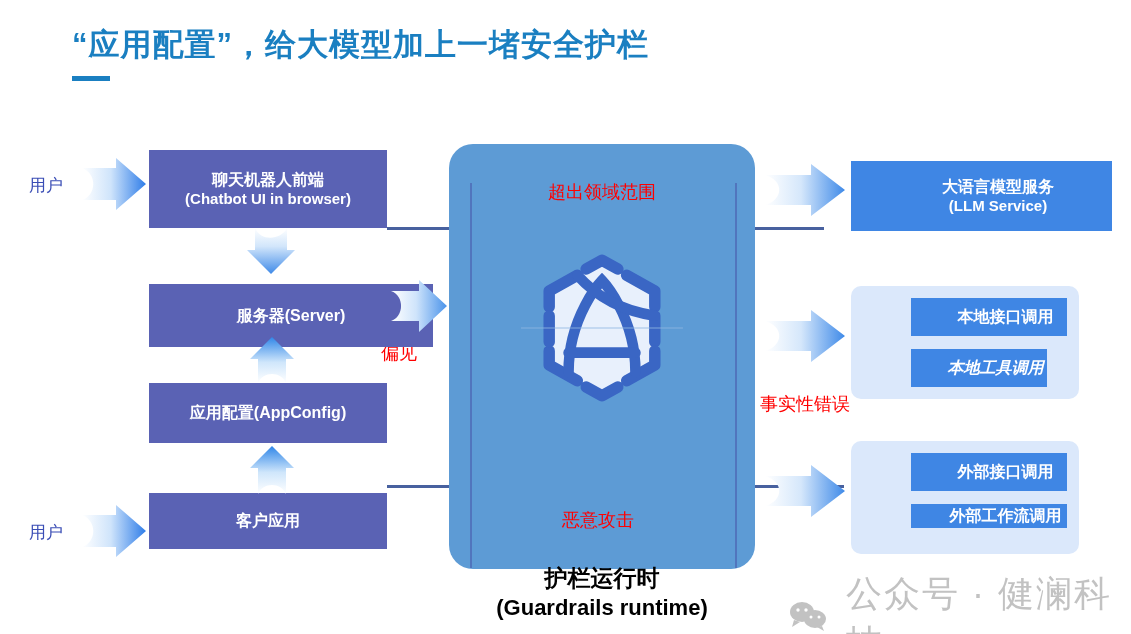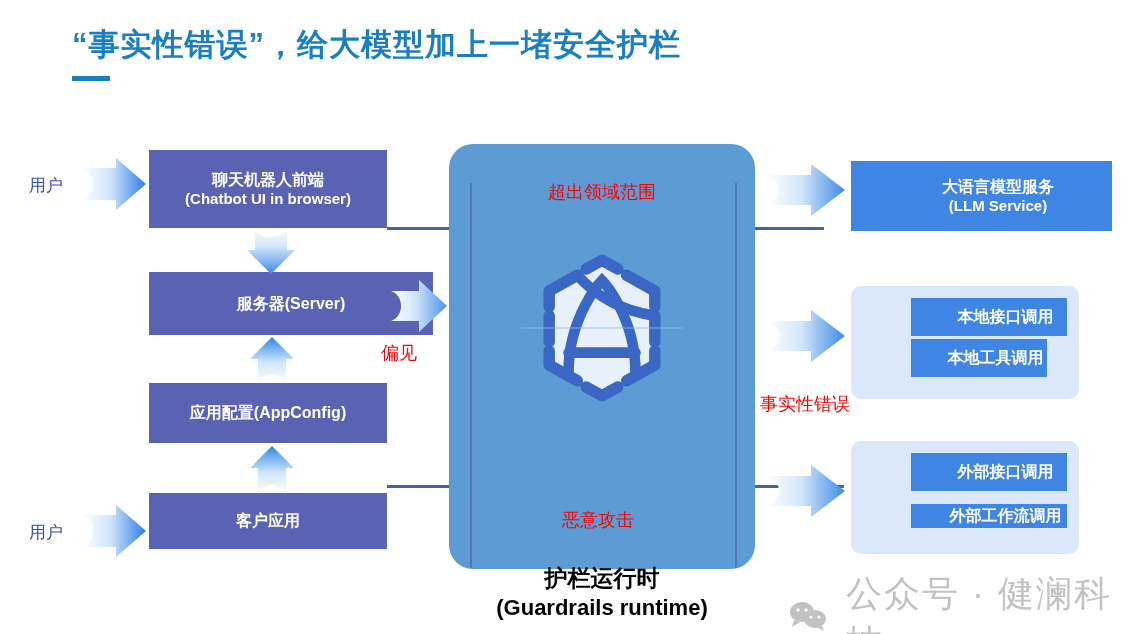--- a/index.html
+++ b/index.html
@@ -50,28 +50,28 @@
     text-align: center;
     line-height: 1.25;
   }
   .box-purple { background: #5a62b4; }
   .box-blue   { background: #3f86e4; padding-left: 33px; }
   .box .cn { font-size: 16px; }
   .box .en { font-size: 15px; }
 
   
   #box-chatbot  { left: 149px; top: 150px;  width: 238px; height: 78px; }
-  #box-server   { left: 149px; top: 272px;  width: 284px; height: 63px; }
+  #box-server   { left: 149px; top: 284px;  width: 284px; height: 63px; }
   #box-appconfig{ left: 149px; top: 383px;  width: 238px; height: 60px; }
   #box-clientapp{ left: 149px; top: 493px;  width: 238px; height: 56px; }
 
   
   #box-llm      { left: 851px; top: 161px; width: 228px; height: 70px; }
   #box-local-api  { left: 911px; top: 298px; width: 123px; height: 38px; font-size:15px;}
-  #box-local-tool { left: 911px; top: 339px; width: 103px; height: 38px; }
+  #box-local-tool { left: 911px; top: 349px; width: 103px; height: 38px; font-style: italic; }
   #box-ext-api    { left: 911px; top: 453px; width: 123px; height: 38px; }
   #box-ext-flow   { left: 911px; top: 504px; width: 123px; height: 24px; }
 
   .light-panel {
     position: absolute;
     background: #dbe8fb;
     border-radius: 10px;
   }
   #panel-local   { left: 851px; top: 286px; width: 228px; height: 113px; }
   #panel-external{ left: 851px; top: 441px; width: 228px; height: 113px; }
@@ -171,21 +171,21 @@
     color: #c2c2c2;
     font-size: 36px;
     letter-spacing: 2px;
   }
 </style>
 </head>
 <body>
 
 <div id="slide">
 
-  <div class="title">“事实性错误”，给大模型加上一堵安全护栏</div>
+  <div class="title">“应用配置”，给大模型加上一堵安全护栏</div>
   <div class="title-underline"></div>
 
   <div class="hline" id="hline-top"></div>
   <div class="hline" id="hline-bottom"></div>
 
   <div id="center-panel">
     <div class="logo-wrap">
       <svg viewBox="0 0 200 200" width="176" height="176" xmlns="http://www.w3.org/2000/svg">
 
         <path d="M100 26 L164 62 L164 138 L100 174 L36 138 L36 62 Z" fill="#e8f0fc"></path>

